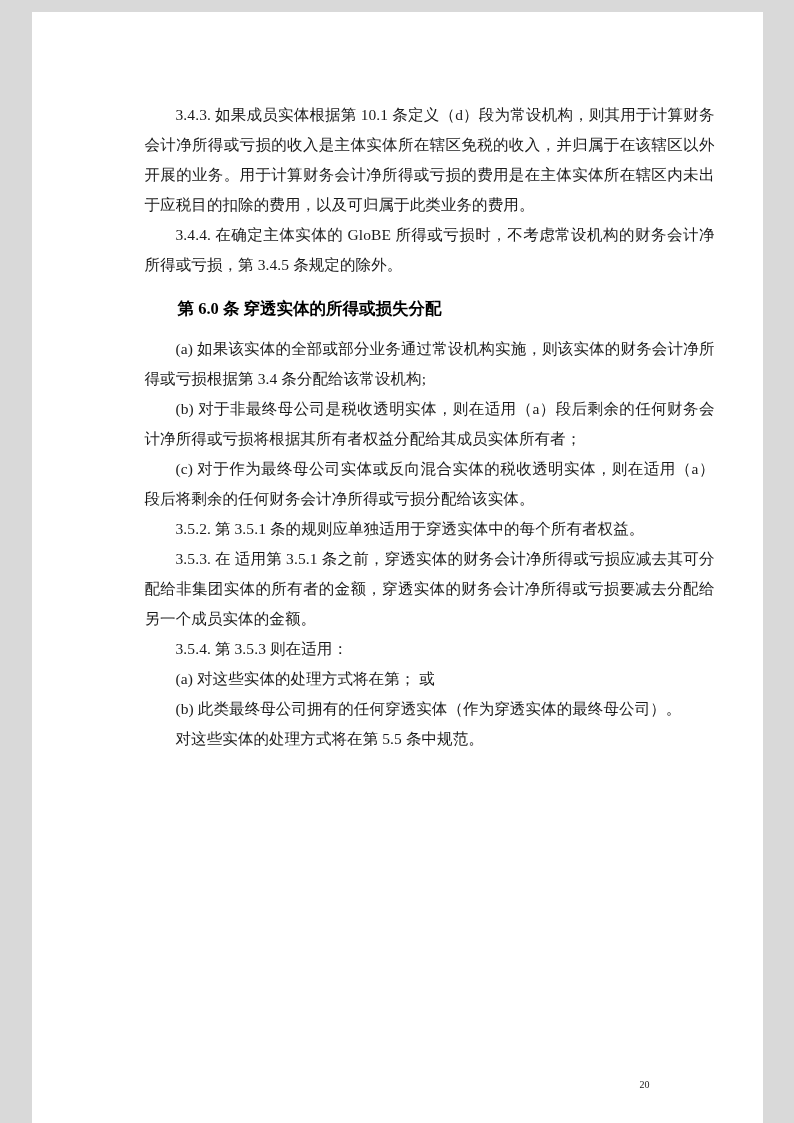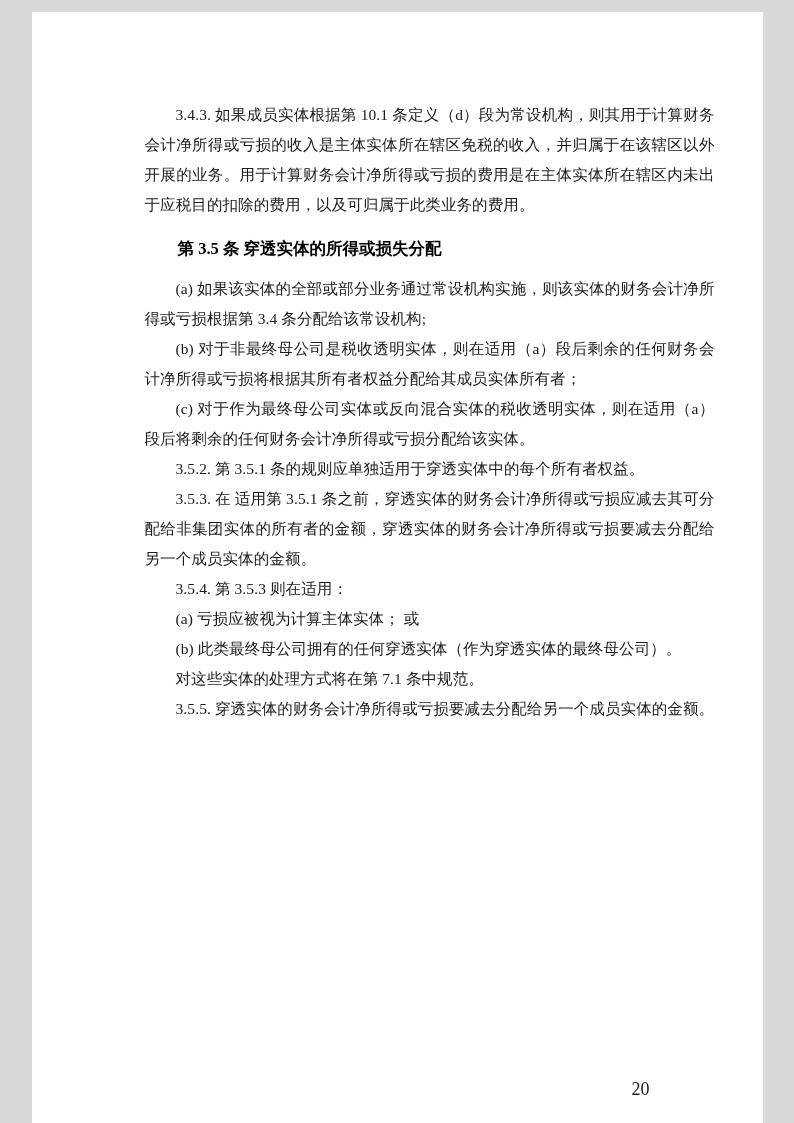--- a/index.html
+++ b/index.html
@@ -48,42 +48,42 @@
     line-height: 30px;
     text-indent: 2em;
     color: #000000;
     padding-top: 14px;
     padding-bottom: 10px;
   }
   .page-number {
     position: absolute;
     right: 113px;
     top: 1067px;
-    font-size: 18px;
+    font-size: 10px;
     color: #1a1a1a;
     font-family: "Liberation Serif", serif;
   }
 </style>
 </head>
 <body>
 
 <div class="page">
   <div class="content">
 
     <p class="indent">3.4.3. 如果成员实体根据第 10.1 条定义（d）段为常设机构，则其用于计算财务会计净所得或亏损的收入是主体实体所在辖区免税的收入，并归属于在该辖区以外开展的业务。用于计算财务会计净所得或亏损的费用是在主体实体所在辖区内未出于应税目的扣除的费用，以及可归属于此类业务的费用。</p>
+    <p class="indent">3.4.4. 在确定主体实体的 GloBE 所得或亏损时，不考虑常设机构的财务会计净所得或亏损，第 3.4.5 条规定的除外。</p>
 
-    <h2 class="section-heading">第 3.5 条  穿透实体的所得或损失分配</h2>
+    <h2 class="section-heading">第 6.0 条  穿透实体的所得或损失分配</h2>
 
     <p class="hang">(a) 如果该实体的全部或部分业务通过常设机构实施，则该实体的财务会计净所得或亏损根据第 3.4 条分配给该常设机构;</p>
     <p class="hang">(b) 对于非最终母公司是税收透明实体，则在适用（a）段后剩余的任何财务会计净所得或亏损将根据其所有者权益分配给其成员实体所有者；</p>
     <p class="hang">(c) 对于作为最终母公司实体或反向混合实体的税收透明实体，则在适用（a）段后将剩余的任何财务会计净所得或亏损分配给该实体。</p>
     <p class="indent">3.5.2. 第 3.5.1 条的规则应单独适用于穿透实体中的每个所有者权益。</p>
     <p class="indent">3.5.3. 在  适用第 3.5.1 条之前，穿透实体的财务会计净所得或亏损应减去其可分配给非集团实体的所有者的金额，穿透实体的财务会计净所得或亏损要减去分配给另一个成员实体的金额。</p>
     <p class="indent">3.5.4. 第 3.5.3 则在适用：</p>
-    <p class="hang">(a) 亏损应被视为计算主体实体；  或</p>
+    <p class="hang">(a) 对这些实体的处理方式将在第；  或</p>
     <p class="hang">(b) 此类最终母公司拥有的任何穿透实体（作为穿透实体的最终母公司）。</p>
-    <p class="indent">对这些实体的处理方式将在第 7.1 条中规范。</p>
-    <p class="indent">3.5.5. 穿透实体的财务会计净所得或亏损要减去分配给另一个成员实体的金额。</p>
+    <p class="indent">对这些实体的处理方式将在第 5.5 条中规范。</p>
 
   </div>
 
   <div class="page-number">20</div>
 </div>
 
 </body></html>

